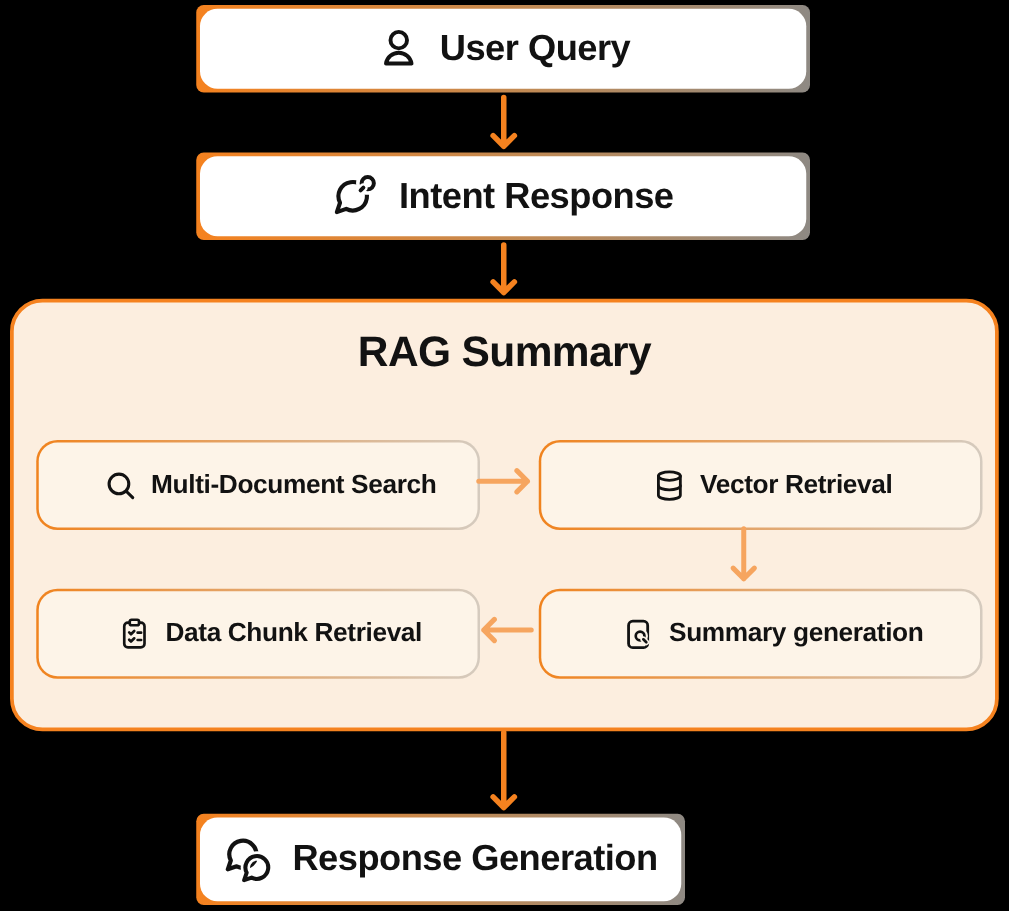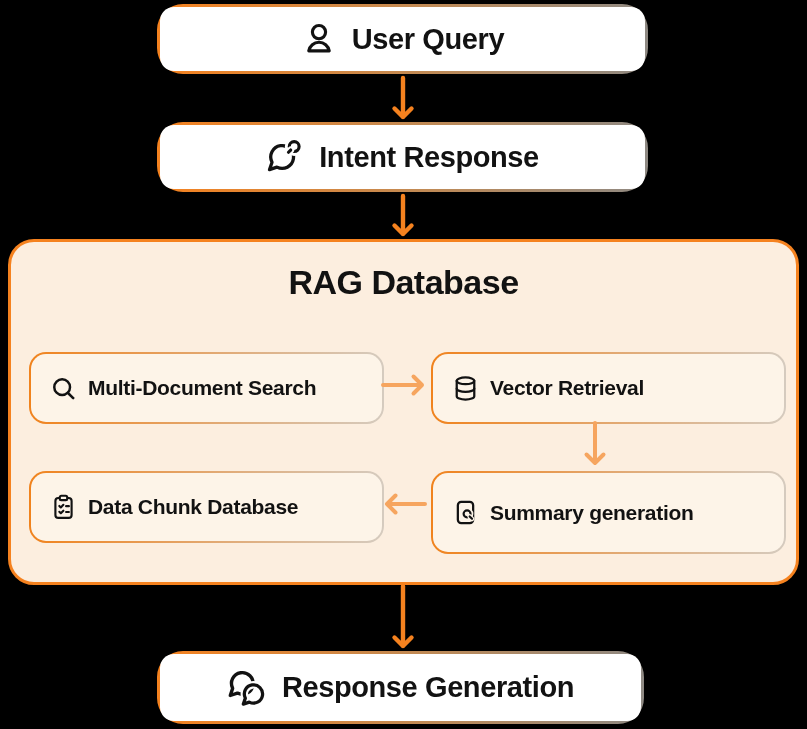--- a/index.html
+++ b/index.html
@@ -6,21 +6,21 @@
   .canvas{
     position:relative;
     width:807px;height:729px;
     background:#000;
     font-family:"Liberation Sans","DejaVu Sans",sans-serif;
     overflow:hidden;
   }
   
   .gbox{
     position:absolute;
-    border-radius:26px;
+    border-radius:6px;
     padding:3px;
     background:linear-gradient(90deg,#F5821F 0%,#C08A55 55%,#8E8983 100%);
     box-sizing:border-box;
   }
   .gbox .inner{
     width:100%;height:100%;
     background:#fff;
     border-radius:14px;
     display:flex;align-items:center;justify-content:center;
     gap:15px;
@@ -50,21 +50,21 @@
     position:absolute;
     border-radius:17px;
     padding:2px;
     background:linear-gradient(90deg,#F0831E 0%,#D5CBBF 100%);
     box-sizing:border-box;
   }
   .ibox .inner{
     width:100%;height:100%;
     background:#FDF4E8;
     border-radius:15px;
-    display:flex;align-items:center;justify-content:flex-start;
+    display:flex;align-items:center;justify-content:center;
     gap:11px;
     padding-left:19px;
     box-sizing:border-box;
   }
   .ibox .label{
     font-size:21px;font-weight:700;color:#121212;letter-spacing:-0.3px;
     white-space:nowrap;
   }
   .arrow-layer{
     position:absolute;left:0;top:0;width:807px;height:729px;
@@ -97,21 +97,21 @@
           <circle cx="17.8" cy="5.4" r="3.1" stroke="#121212" stroke-width="2"></circle>
           <path d="M15.6 7.6 14.2 9" stroke="#FFFFFF" stroke-width="4.4"></path>
           <path d="M15.6 7.6 14.2 9" stroke="#121212" stroke-width="2"></path>
         </svg>
       </span>
       <span class="label">Intent Response</span>
     </div>
   </div>
 
   <div class="rag">
-    <div class="rag-title">RAG Database</div>
+    <div class="rag-title">RAG Summary</div>
 
     <div class="ibox" style="left:18px;top:110px;width:355px;height:72px;">
       <div class="inner">
         <span class="icon">
           <svg width="27" height="27" viewBox="0 0 24 24" fill="none" stroke="#121212" stroke-width="2.2" stroke-linecap="round">
             <circle cx="10.8" cy="10.8" r="7"></circle>
             <path d="M16 16 20.6 20.6"></path>
           </svg>
         </span>
         <span class="label">Multi-Document Search</span>
@@ -136,41 +136,41 @@
         <span class="icon">
           <svg width="27" height="27" viewBox="0 0 24 24" fill="none" stroke="#121212" stroke-width="1.9" stroke-linecap="round" stroke-linejoin="round">
             <rect x="4.8" y="3.6" width="14.4" height="17.6" rx="2.6"></rect>
             <rect x="8.7" y="1.6" width="6.6" height="3.9" rx="1.3" fill="#FDF4E8"></rect>
             <path d="M8.3 10.6l1.3 1.3 2.3-2.3"></path>
             <path d="M14.3 10.8h2.5"></path>
             <path d="M8.3 15.8l1.3 1.3 2.3-2.3"></path>
             <path d="M14.3 16h2.5"></path>
           </svg>
         </span>
-        <span class="label">Data Chunk Database</span>
+        <span class="label">Data Chunk Retrieval</span>
       </div>
     </div>
 
-    <div class="ibox" style="left:420px;top:229px;width:355px;height:83px;">
+    <div class="ibox" style="left:420px;top:229px;width:355px;height:72px;">
       <div class="inner">
         <span class="icon">
           <svg width="27" height="27" viewBox="0 0 24 24" fill="none" stroke-linecap="round" stroke-linejoin="round">
             <rect x="5.2" y="2.6" width="13.6" height="18.8" rx="3" stroke="#121212" stroke-width="2"></rect>
             <circle cx="13.4" cy="13.2" r="3.1" stroke="#FDF4E8" stroke-width="5"></circle>
             <circle cx="13.4" cy="13.2" r="3.1" stroke="#121212" stroke-width="1.9"></circle>
             <path d="M15.7 15.5 17.8 17.6" stroke="#FDF4E8" stroke-width="4.2"></path>
             <path d="M15.7 15.5 17.8 17.6" stroke="#121212" stroke-width="1.9"></path>
           </svg>
         </span>
         <span class="label">Summary generation</span>
       </div>
     </div>
   </div>
 
-  <div class="gbox" style="left:157px;top:651px;width:487px;height:73px;">
+  <div class="gbox" style="left:157px;top:651px;width:391px;height:73px;">
     <div class="inner">
       <span class="icon">
         <svg width="40" height="38" viewBox="0 0 25 24" fill="none" stroke-linecap="round" stroke-linejoin="round">
           <path d="M7.9 20A9 9 0 1 0 4 16.1L2 22Z" transform="translate(0.4 0) scale(0.76)" stroke="#121212" stroke-width="2.8" fill="none"></path>
           <path d="M7.9 20A9 9 0 1 0 4 16.1L2 22Z" transform="translate(8.9 8.1) scale(0.64)" stroke="#FFFFFF" stroke-width="7.4" fill="none"></path>
           <path d="M7.9 20A9 9 0 1 0 4 16.1L2 22Z" transform="translate(8.9 8.1) scale(0.64)" stroke="#121212" stroke-width="3.2" fill="none"></path>
         </svg>
       </span>
       <span class="label">Response Generation</span>
     </div>

